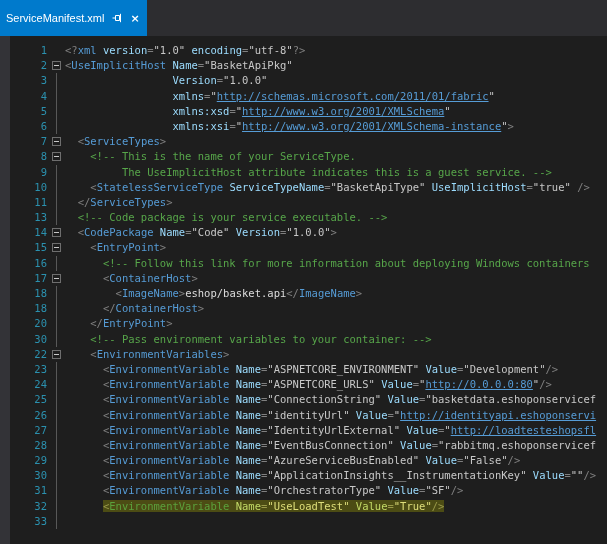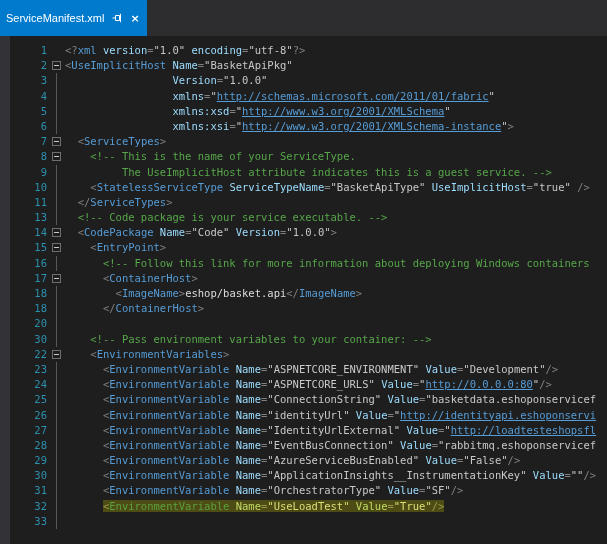--- a/index.html
+++ b/index.html
@@ -100,21 +100,21 @@
       <div class="line"><span class="ln">9</span><span class="fold"><span class="fline"></span></span><span class="code"><span class="tk-w">         </span><span class="tk-c">The UseImplicitHost attribute indicates this is a guest service. --&gt;</span></span></div>
       <div class="line"><span class="ln">10</span><span class="fold"><span class="fline"></span></span><span class="code"><span class="tk-w">    </span><span class="tk-d">&lt;</span><span class="tk-e">StatelessServiceType</span><span class="tk-w"> </span><span class="tk-a">ServiceTypeName</span><span class="tk-d">=</span><span class="tk-v">"BasketApiType"</span><span class="tk-w"> </span><span class="tk-a">UseImplicitHost</span><span class="tk-d">=</span><span class="tk-v">"true"</span><span class="tk-w"> </span><span class="tk-d">/&gt;</span></span></div>
       <div class="line"><span class="ln">11</span><span class="fold"><span class="fline"></span></span><span class="code"><span class="tk-w">  </span><span class="tk-d">&lt;/</span><span class="tk-e">ServiceTypes</span><span class="tk-d">&gt;</span></span></div>
       <div class="line"><span class="ln">13</span><span class="fold"><span class="fline"></span></span><span class="code"><span class="tk-w">  </span><span class="tk-c">&lt;!-- Code package is your service executable. --&gt;</span></span></div>
       <div class="line"><span class="ln">14</span><span class="fold"><span class="fbox"></span></span><span class="code"><span class="tk-w">  </span><span class="tk-d">&lt;</span><span class="tk-e">CodePackage</span><span class="tk-w"> </span><span class="tk-a">Name</span><span class="tk-d">=</span><span class="tk-v">"Code"</span><span class="tk-w"> </span><span class="tk-a">Version</span><span class="tk-d">=</span><span class="tk-v">"1.0.0"</span><span class="tk-d">&gt;</span></span></div>
       <div class="line"><span class="ln">15</span><span class="fold"><span class="fbox"></span></span><span class="code"><span class="tk-w">    </span><span class="tk-d">&lt;</span><span class="tk-e">EntryPoint</span><span class="tk-d">&gt;</span></span></div>
       <div class="line"><span class="ln">16</span><span class="fold"><span class="fline"></span></span><span class="code"><span class="tk-w">      </span><span class="tk-c">&lt;!-- Follow this link for more information about deploying Windows containers </span></span></div>
       <div class="line"><span class="ln">17</span><span class="fold"><span class="fbox"></span></span><span class="code"><span class="tk-w">      </span><span class="tk-d">&lt;</span><span class="tk-e">ContainerHost</span><span class="tk-d">&gt;</span></span></div>
       <div class="line"><span class="ln">18</span><span class="fold"><span class="fline"></span></span><span class="code"><span class="tk-w">        </span><span class="tk-d">&lt;</span><span class="tk-e">ImageName</span><span class="tk-d">&gt;</span><span class="tk-t">eshop/basket.api</span><span class="tk-d">&lt;/</span><span class="tk-e">ImageName</span><span class="tk-d">&gt;</span></span></div>
       <div class="line"><span class="ln">18</span><span class="fold"><span class="fline"></span></span><span class="code"><span class="tk-w">      </span><span class="tk-d">&lt;/</span><span class="tk-e">ContainerHost</span><span class="tk-d">&gt;</span></span></div>
-      <div class="line"><span class="ln">20</span><span class="fold"><span class="fline"></span></span></div>
+      <div class="line"><span class="ln">20</span><span class="fold"><span class="fline"></span></span><span class="code"><span class="tk-w">    </span><span class="tk-d">&lt;/</span><span class="tk-e">EntryPoint</span><span class="tk-d">&gt;</span></span></div>
       <div class="line"><span class="ln">30</span><span class="fold"><span class="fline"></span></span><span class="code"><span class="tk-w">    </span><span class="tk-c">&lt;!-- Pass environment variables to your container: --&gt;</span></span></div>
       <div class="line"><span class="ln">22</span><span class="fold"><span class="fbox"></span></span><span class="code"><span class="tk-w">    </span><span class="tk-d">&lt;</span><span class="tk-e">EnvironmentVariables</span><span class="tk-d">&gt;</span></span></div>
       <div class="line"><span class="ln">23</span><span class="fold"><span class="fline"></span></span><span class="code"><span class="tk-w">      </span><span class="tk-d">&lt;</span><span class="tk-e">EnvironmentVariable</span><span class="tk-w"> </span><span class="tk-a">Name</span><span class="tk-d">=</span><span class="tk-v">"ASPNETCORE_ENVIRONMENT"</span><span class="tk-w"> </span><span class="tk-a">Value</span><span class="tk-d">=</span><span class="tk-v">"Development"</span><span class="tk-d">/&gt;</span></span></div>
       <div class="line"><span class="ln">24</span><span class="fold"><span class="fline"></span></span><span class="code"><span class="tk-w">      </span><span class="tk-d">&lt;</span><span class="tk-e">EnvironmentVariable</span><span class="tk-w"> </span><span class="tk-a">Name</span><span class="tk-d">=</span><span class="tk-v">"ASPNETCORE_URLS"</span><span class="tk-w"> </span><span class="tk-a">Value</span><span class="tk-d">=</span><span class="tk-v">"</span><span class="tk-u">http://0.0.0.0:80</span><span class="tk-v">"</span><span class="tk-d">/&gt;</span></span></div>
       <div class="line"><span class="ln">25</span><span class="fold"><span class="fline"></span></span><span class="code"><span class="tk-w">      </span><span class="tk-d">&lt;</span><span class="tk-e">EnvironmentVariable</span><span class="tk-w"> </span><span class="tk-a">Name</span><span class="tk-d">=</span><span class="tk-v">"ConnectionString"</span><span class="tk-w"> </span><span class="tk-a">Value</span><span class="tk-d">=</span><span class="tk-v">"basketdata.eshoponservicef</span></span></div>
       <div class="line"><span class="ln">26</span><span class="fold"><span class="fline"></span></span><span class="code"><span class="tk-w">      </span><span class="tk-d">&lt;</span><span class="tk-e">EnvironmentVariable</span><span class="tk-w"> </span><span class="tk-a">Name</span><span class="tk-d">=</span><span class="tk-v">"identityUrl"</span><span class="tk-w"> </span><span class="tk-a">Value</span><span class="tk-d">=</span><span class="tk-v">"</span><span class="tk-u">http://identityapi.eshoponservi</span></span></div>
       <div class="line"><span class="ln">27</span><span class="fold"><span class="fline"></span></span><span class="code"><span class="tk-w">      </span><span class="tk-d">&lt;</span><span class="tk-e">EnvironmentVariable</span><span class="tk-w"> </span><span class="tk-a">Name</span><span class="tk-d">=</span><span class="tk-v">"IdentityUrlExternal"</span><span class="tk-w"> </span><span class="tk-a">Value</span><span class="tk-d">=</span><span class="tk-v">"</span><span class="tk-u">http://loadtesteshopsfl</span></span></div>
       <div class="line"><span class="ln">28</span><span class="fold"><span class="fline"></span></span><span class="code"><span class="tk-w">      </span><span class="tk-d">&lt;</span><span class="tk-e">EnvironmentVariable</span><span class="tk-w"> </span><span class="tk-a">Name</span><span class="tk-d">=</span><span class="tk-v">"EventBusConnection"</span><span class="tk-w"> </span><span class="tk-a">Value</span><span class="tk-d">=</span><span class="tk-v">"rabbitmq.eshoponservicef</span></span></div>
       <div class="line"><span class="ln">29</span><span class="fold"><span class="fline"></span></span><span class="code"><span class="tk-w">      </span><span class="tk-d">&lt;</span><span class="tk-e">EnvironmentVariable</span><span class="tk-w"> </span><span class="tk-a">Name</span><span class="tk-d">=</span><span class="tk-v">"AzureServiceBusEnabled"</span><span class="tk-w"> </span><span class="tk-a">Value</span><span class="tk-d">=</span><span class="tk-v">"False"</span><span class="tk-d">/&gt;</span></span></div>
       <div class="line"><span class="ln">30</span><span class="fold"><span class="fline"></span></span><span class="code"><span class="tk-w">      </span><span class="tk-d">&lt;</span><span class="tk-e">EnvironmentVariable</span><span class="tk-w"> </span><span class="tk-a">Name</span><span class="tk-d">=</span><span class="tk-v">"ApplicationInsights__InstrumentationKey"</span><span class="tk-w"> </span><span class="tk-a">Value</span><span class="tk-d">=</span><span class="tk-v">""</span><span class="tk-d">/&gt;</span></span></div>

